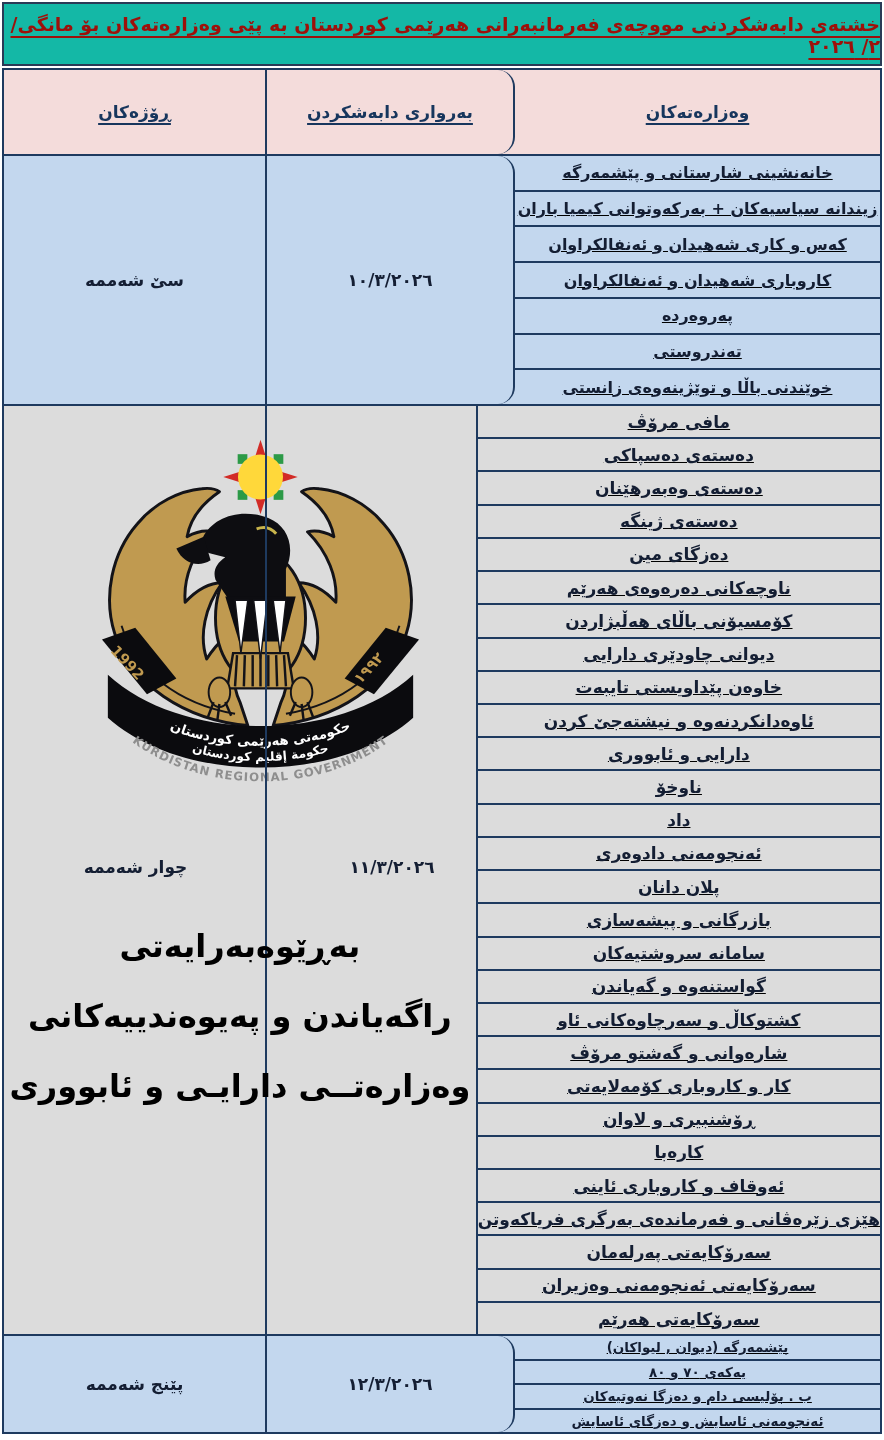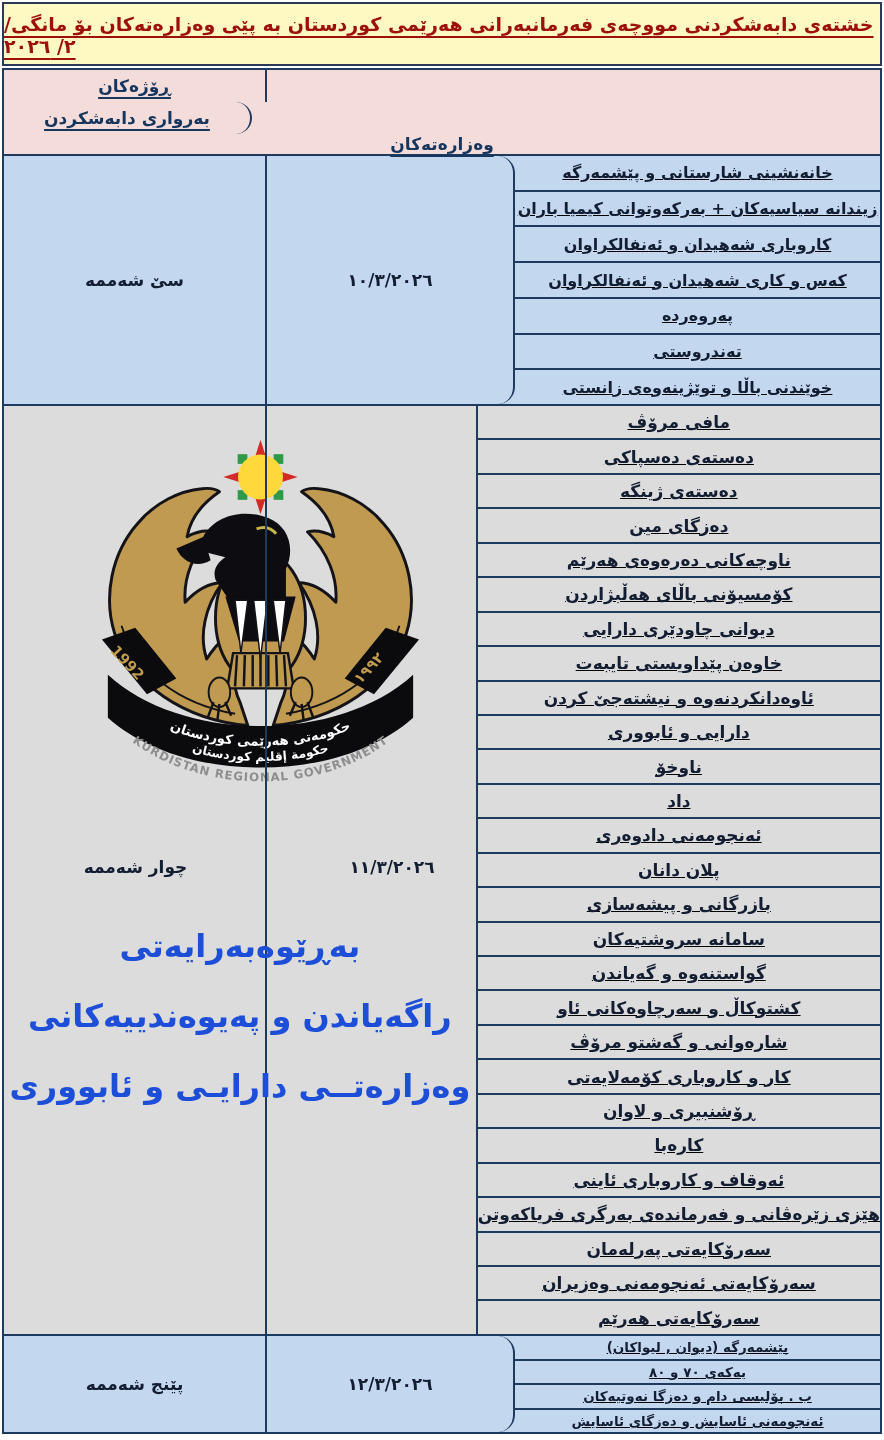--- a/index.html
+++ b/index.html
@@ -1,37 +1,37 @@
 <!DOCTYPE html>
 <html lang="ku"><head>
 <meta charset="utf-8">
 <style>
   * { margin:0; padding:0; box-sizing:border-box; }
   html,body { width:884px; height:1440px; background:#ffffff; overflow:hidden; }
   body { font-family:"DejaVu Sans", sans-serif; font-weight:700; padding:2px; }
 
   
   .banner {
-    height:64px; border:2px solid #2a3a56; background:#fef9c3;
-    text-align:left; padding-top:9px;
+    height:64px; border:2px solid #2a3a56; background:#14b8a6;
+    text-align:right; padding-top:9px;
   }
   .banner .title {
     direction:rtl; font-size:19px; color:#9E100A;
     text-decoration:underline; text-underline-offset:5px; text-decoration-thickness:2px;
   }
 
   
   .table { margin-top:2px; border:2px solid #1E3A5F; height:1366px; background:#fff; }
 
   .row3 { display:flex; width:100%; }
   .col-day  { width:263px; border-right:2px solid #1E3A5F; }
   .col-date { width:248px; border-right:2px solid #1E3A5F;border-radius:17px; }
   .col-min  { flex:1; }
 
-  .thead { height:86px; border-bottom:2px solid #1E3A5F; background:#F4DCDB;flex-direction:column; }
+  .thead { height:86px; border-bottom:2px solid #1E3A5F; background:#F4DCDB; }
   .thead .cell { display:flex; align-items:center; justify-content:center; height:100%; }
   .thead span {
     direction:rtl; color:#17365D; font-size:17px;
     text-decoration:underline; text-underline-offset:5px; text-decoration-thickness:2px;
   }
 
   .group { border-bottom:2px solid #1E3A5F; }
   .group:last-child { border-bottom:none; }
   .g1 { height:250px; background:#C3D7EE; }
   .g2 { height:930px; background:#DCDCDC; }
@@ -61,21 +61,21 @@
   .merged .day2, .merged .date2 {
     position:absolute; top:444px; height:34px; z-index:3;
     display:flex; align-items:center; justify-content:center;
   }
   .merged .day2  { left:0; width:263px; }
   .merged .date2 { left:263px; width:250px; }
   .merged .day2 span, .merged .date2 span { direction:rtl; color:#141E33; font-size:17px; }
   .note {
     position:absolute; top:505px; left:0; width:100%; z-index:3; text-align:center;
   }
-  .note div { direction:rtl; color:#1d4ed8; font-size:32px; line-height:70px; white-space:nowrap; }
+  .note div { direction:rtl; color:#000000; font-size:32px; line-height:70px; white-space:nowrap; }
 
   svg text { font-family:"DejaVu Sans", sans-serif; }
 </style>
 </head>
 <body>
 
 <div class="banner">
   <div class="title" dir="rtl">خشتەی دابەشکردنی مووچەی فەرمانبەرانی هەرێمی کوردستان بە پێی وەزارەتەکان بۆ مانگی/٢/ ٢٠٢٦</div>
 </div>
 
@@ -101,24 +101,24 @@
       <span>١٠/٣/٢٠٢٦</span>
     </div>
     <div class="col-min mins">
         <div class="min-row">
           <span dir="rtl">خانەنشینی شارستانی  و پێشمەرگە</span>
         </div>
         <div class="min-row">
           <span dir="rtl">زیندانە سیاسیەکان + بەرکەوتوانی کیمیا باران</span>
         </div>
         <div class="min-row">
+          <span dir="rtl">کەس و کاری شەهیدان و ئەنفالکراوان</span>
+        </div>
+        <div class="min-row">
           <span dir="rtl">کاروباری شەهیدان و ئەنفالکراوان</span>
-        </div>
-        <div class="min-row">
-          <span dir="rtl">کەس و کاری شەهیدان و ئەنفالکراوان</span>
         </div>
         <div class="min-row">
           <span dir="rtl">پەروەردە</span>
         </div>
         <div class="min-row">
           <span dir="rtl">تەندروستی</span>
         </div>
         <div class="min-row">
           <span dir="rtl">خوێندنی باڵا و توێژینەوەی زانستی</span>
         </div>
@@ -243,20 +243,23 @@
     </div>
 
     <div class="col-min mins" style="border-left:2px solid #1E3A5F;">
         <div class="min-row">
           <span dir="rtl">مافی مرۆڤ</span>
         </div>
         <div class="min-row">
           <span dir="rtl">دەستەی دەسپاکی</span>
         </div>
         <div class="min-row">
+          <span dir="rtl">دەستەی وەبەرهێنان</span>
+        </div>
+        <div class="min-row">
           <span dir="rtl">دەستەی ژینگە</span>
         </div>
         <div class="min-row">
           <span dir="rtl">دەزگای مین</span>
         </div>
         <div class="min-row">
           <span dir="rtl">ناوچەکانی دەرەوەی هەرێم</span>
         </div>
         <div class="min-row">
           <span dir="rtl">کۆمسیۆنی باڵای هەڵبژاردن</span>

